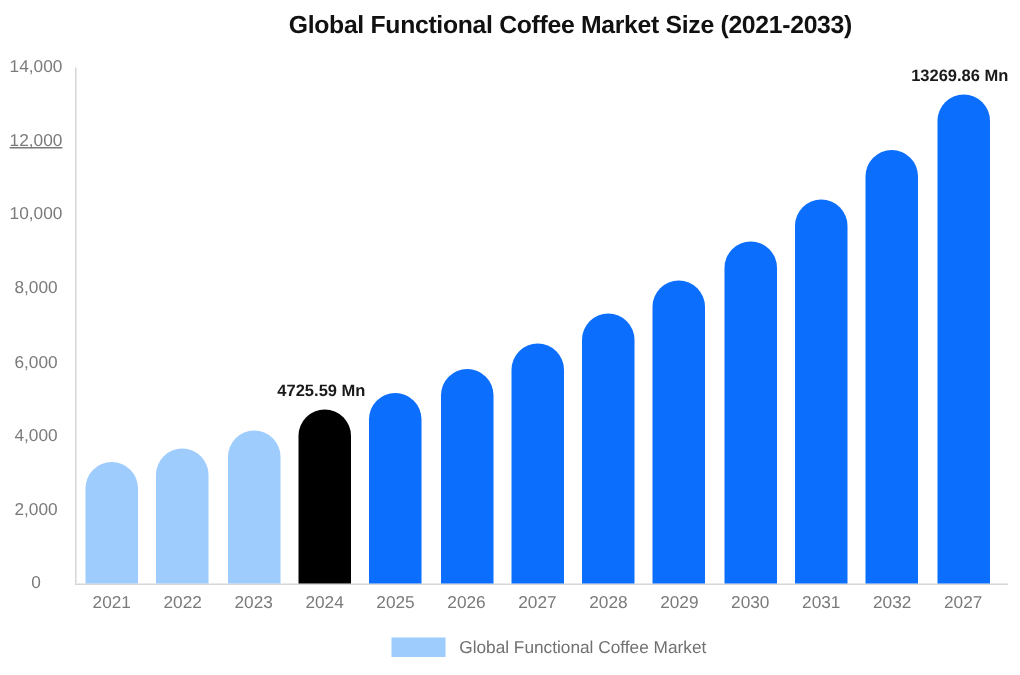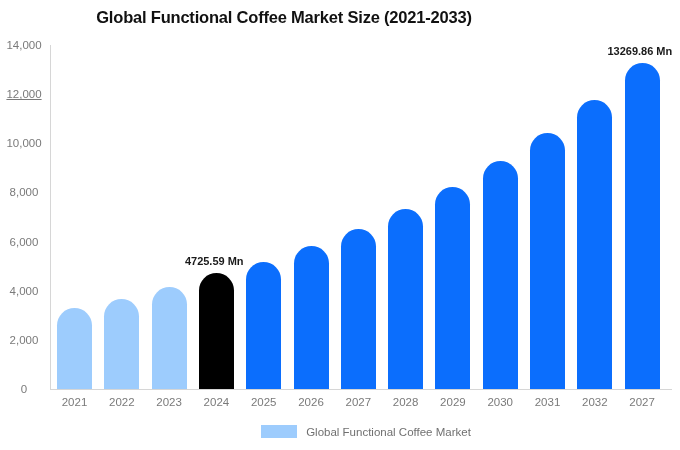--- a/index.html
+++ b/index.html
@@ -7,21 +7,21 @@
     width:680px;height:450px;overflow:hidden;
     background:#ffffff;
     font-family:"Liberation Sans","DejaVu Sans",sans-serif;
     -webkit-font-smoothing:antialiased;
   }
   #chart-root{position:relative;width:680px;height:450px;}
 
   
   .chart-title{
     position:absolute;left:0;top:8px;width:568px;
-    text-align:center;
+    text-align:right;
     font-size:16.5px;font-weight:bold;color:#111111;
     letter-spacing:-0.2px;
     white-space:nowrap;
   }
 
   
   
   .plot{
     position:absolute;left:50px;top:45px;
     width:622px;height:344px;

